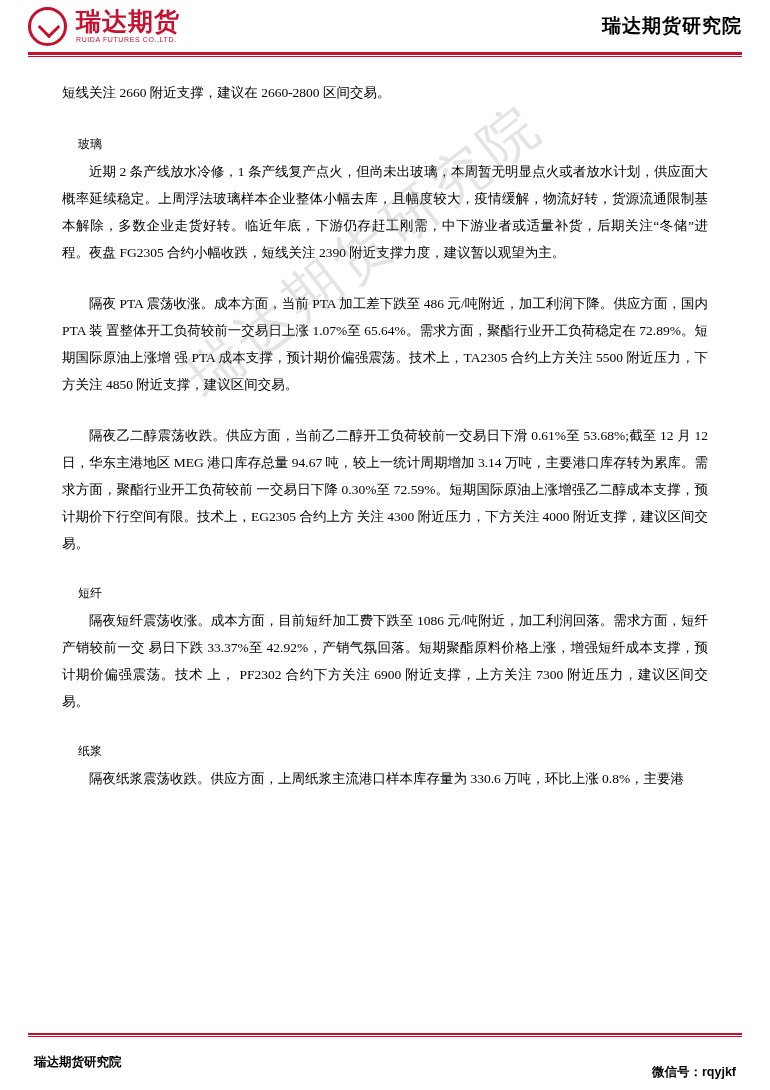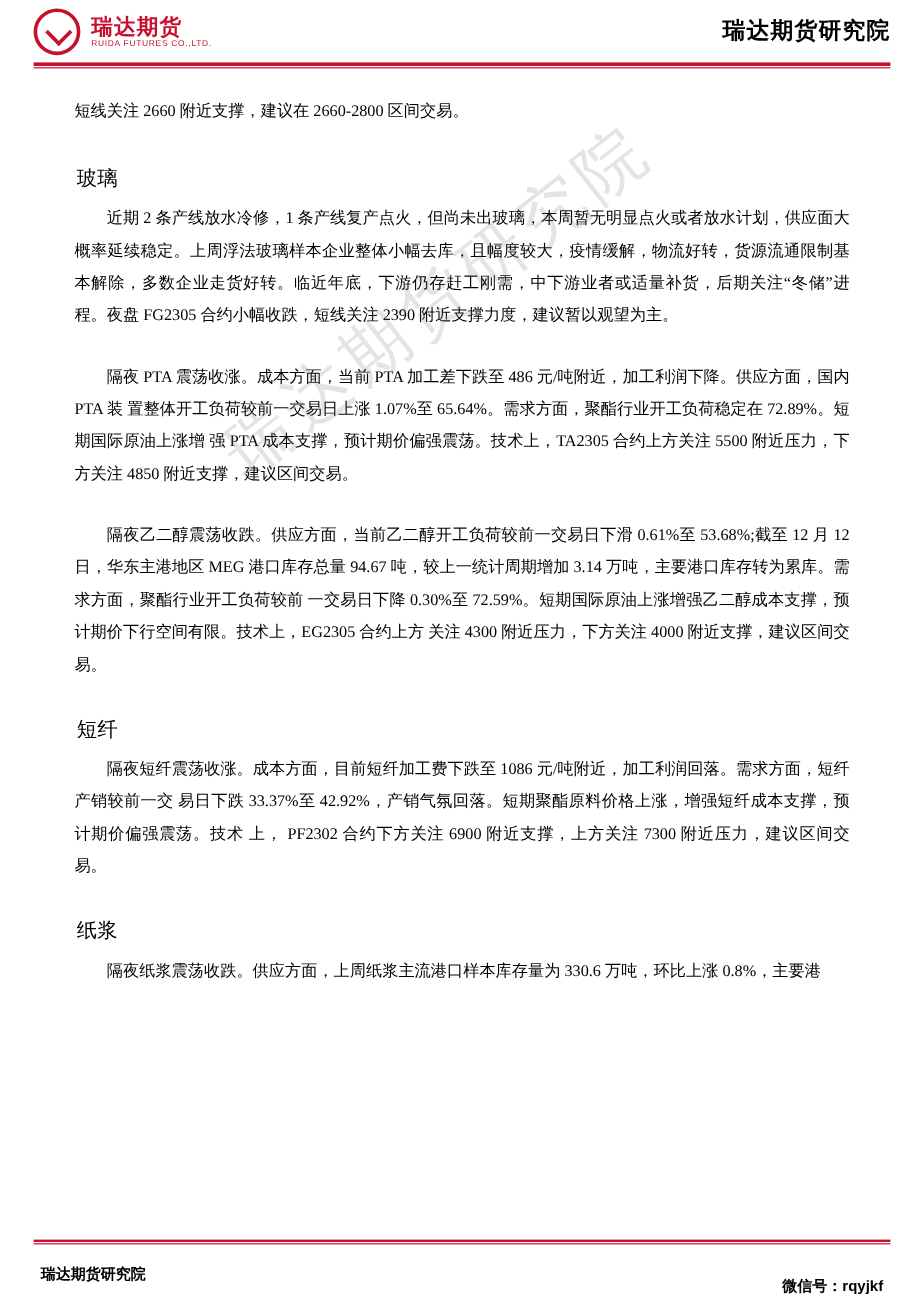--- a/index.html
+++ b/index.html
@@ -54,21 +54,21 @@
     margin: -7px 0 0 -7px;
     border-left: 3px solid #c8102e;
     border-bottom: 3px solid #c8102e;
     transform: rotate(-45deg);
   }
   .logo-text {
     line-height: 1;
   }
   .logo-cn {
     font-family: "Liberation Sans", sans-serif;
-    font-size: 18px;
+    font-size: 25px;
     font-weight: bold;
     color: #c8102e;
     letter-spacing: 1px;
     display: block;
   }
   .logo-en {
     font-family: "Liberation Sans", sans-serif;
     font-size: 7px;
     color: #c8102e;
     letter-spacing: 0.6px;
@@ -101,22 +101,22 @@
     text-align: justify;
   }
   .para {
     margin: 0 0 10px 0;
     text-indent: 0;
   }
   .para.indent {
     text-indent: 2em;
   }
   .section-title {
-    margin: 22px 0 2px 2px;
-    font-size: 17px;
+    margin: 22px 0 2px 16px;
+    font-size: 12px;
     font-weight: normal;
   }
   .first-para {
     margin-bottom: 26px;
   }
   .gap-lg { margin-bottom: 24px; }
 
   
   .watermark {
     position: absolute;

